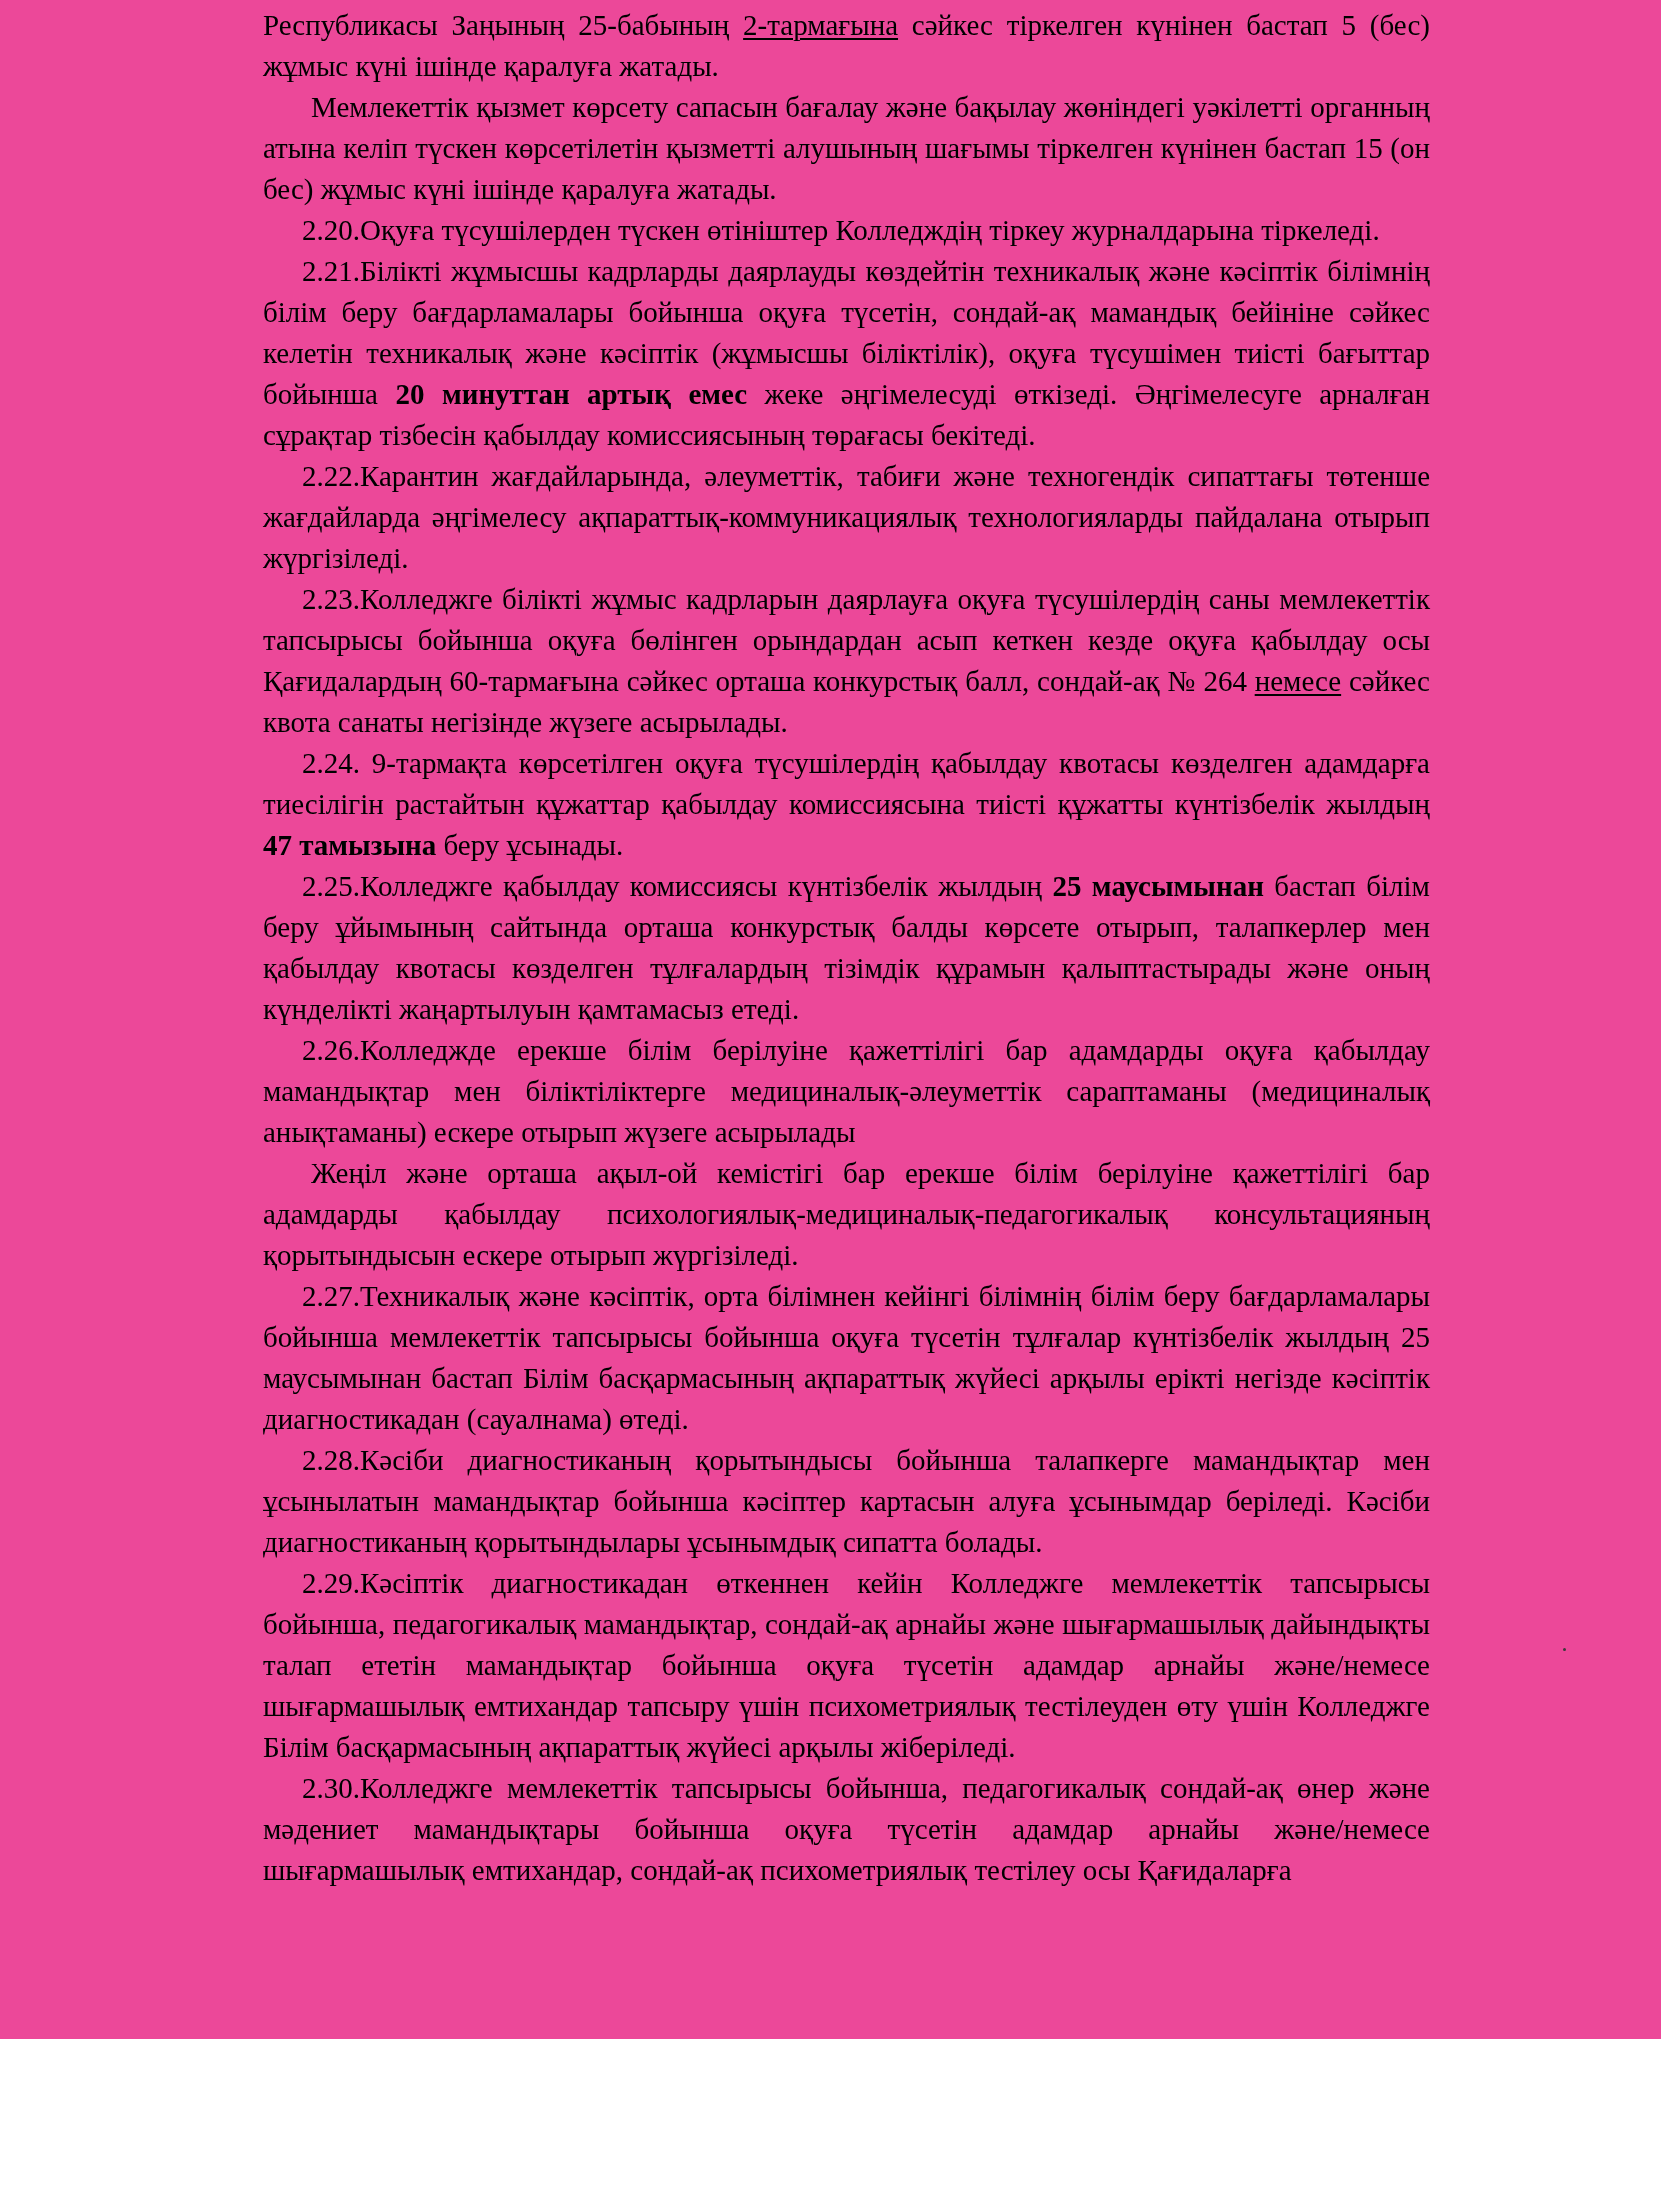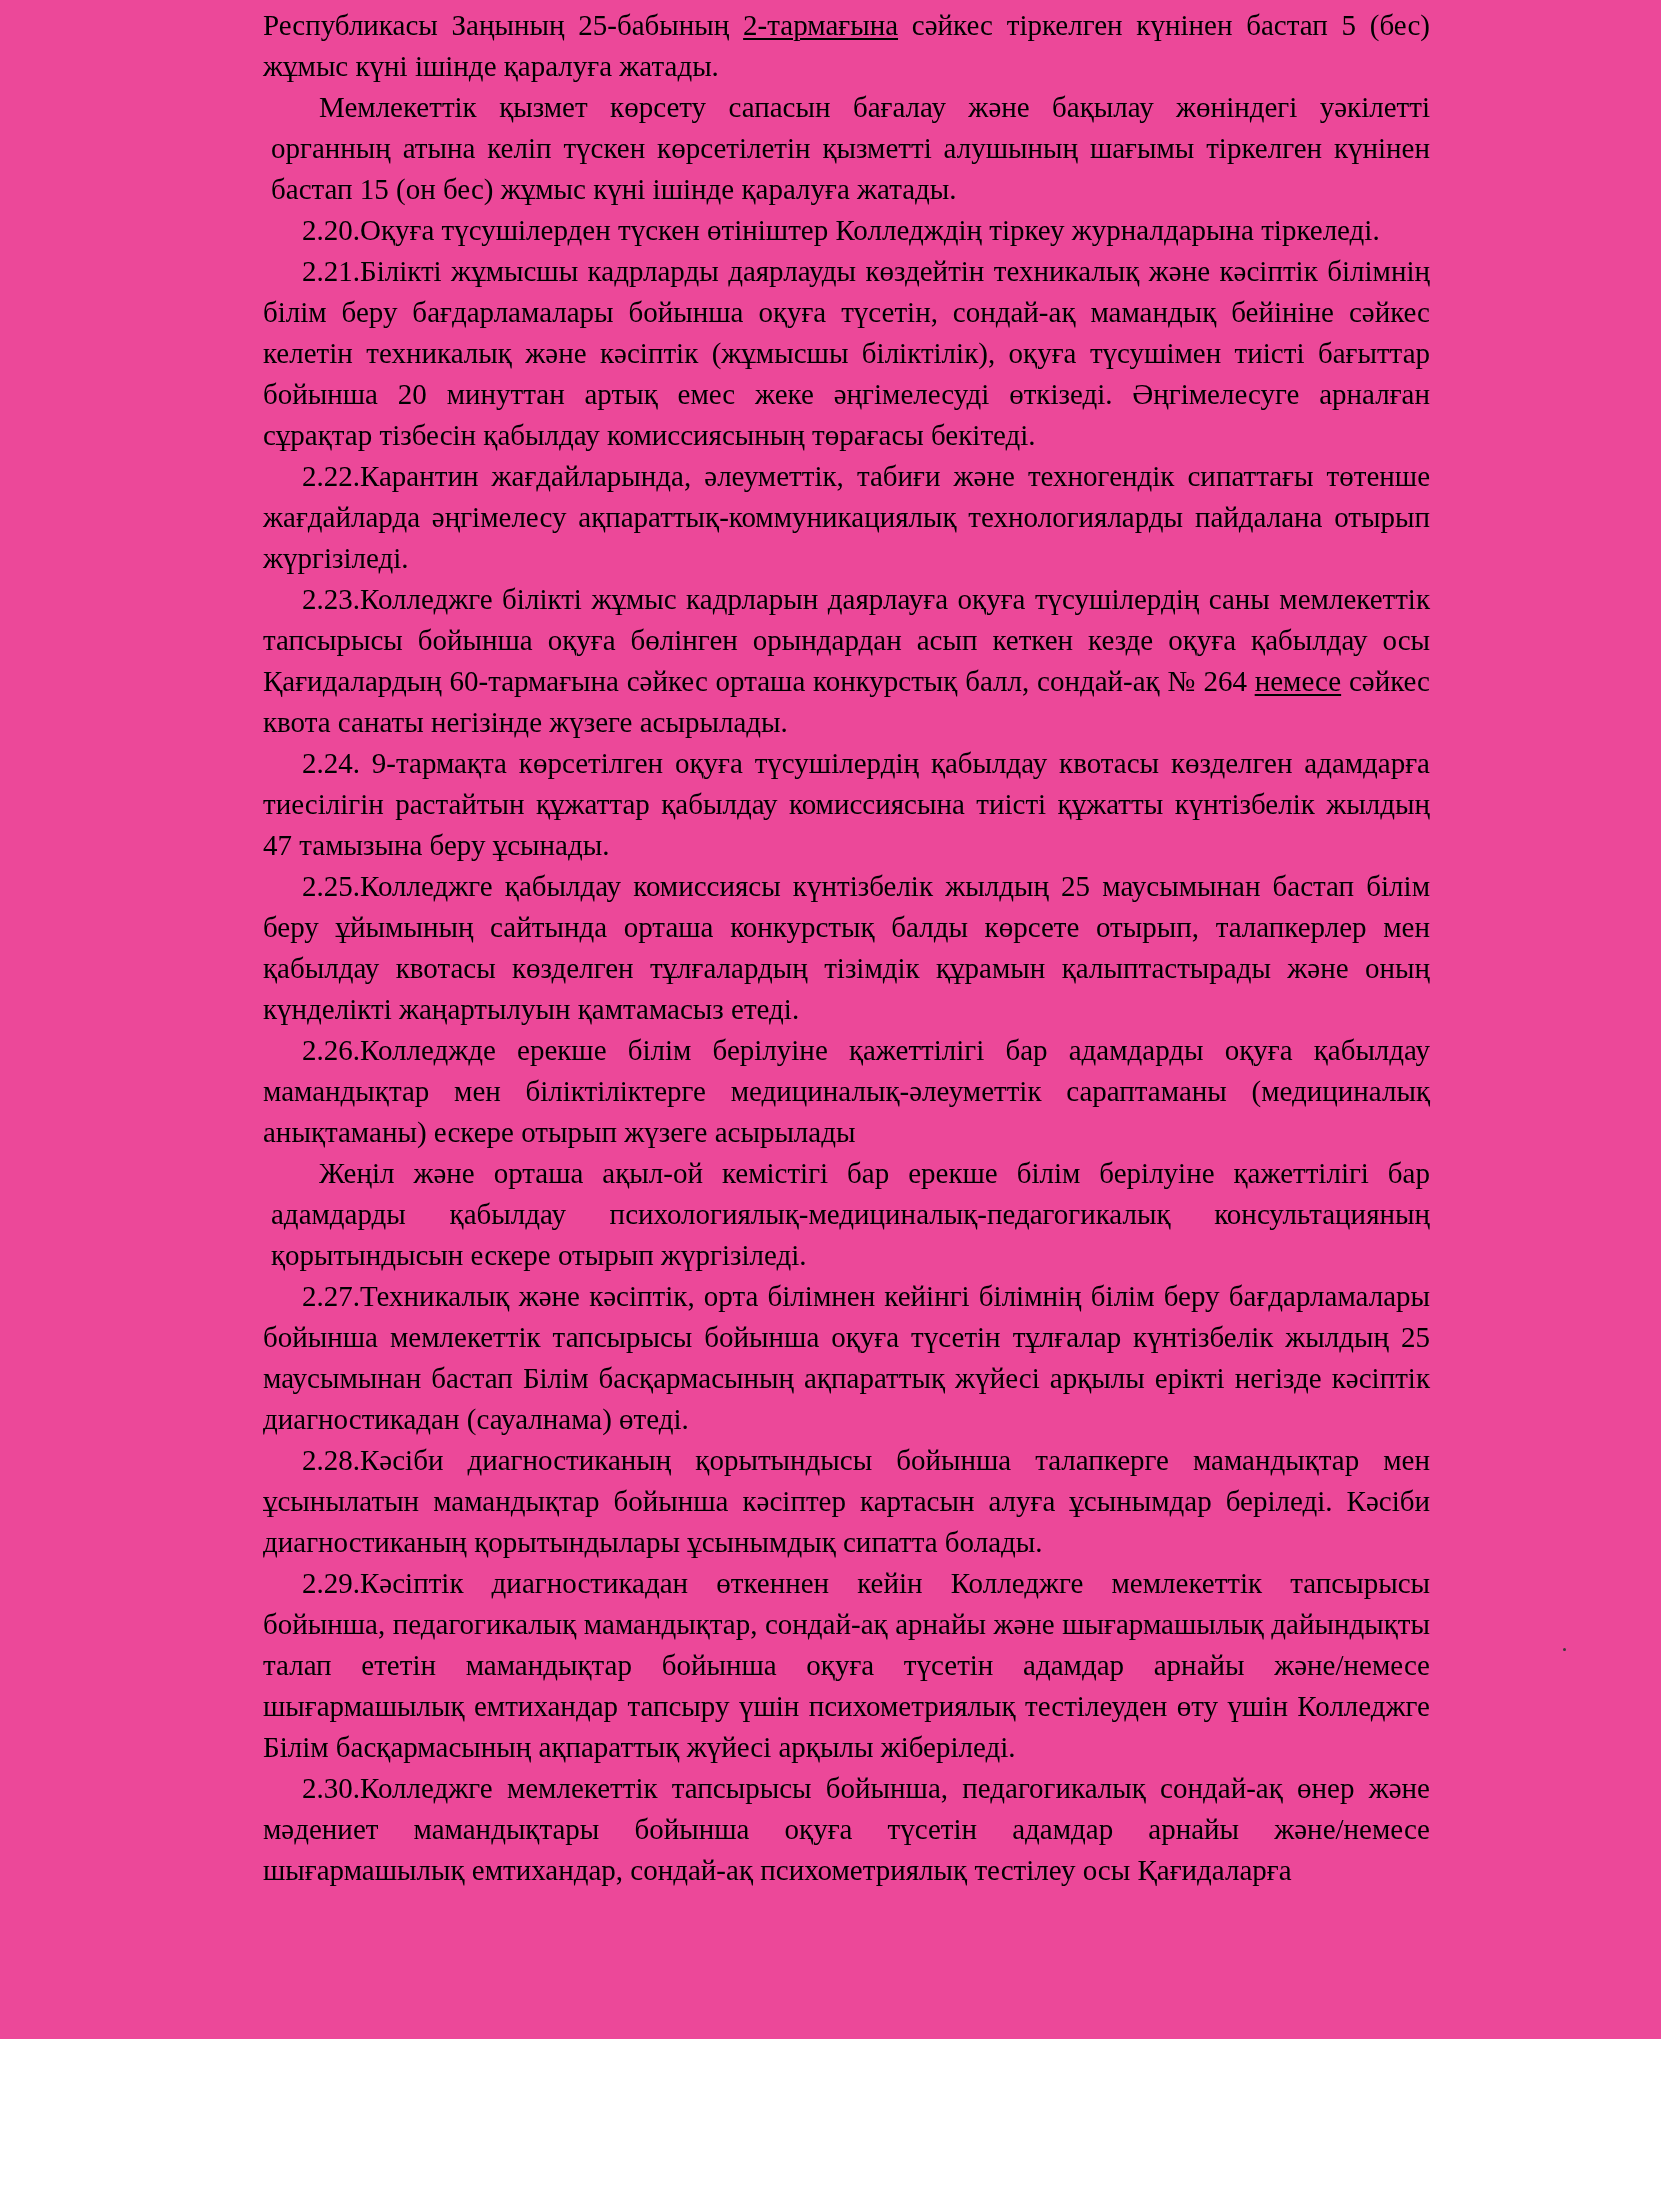--- a/index.html
+++ b/index.html
@@ -33,24 +33,23 @@
     margin: 0;
     padding: 0;
     text-align: justify;
     text-indent: 0;
   }
   p.para.ind {
     text-indent: 39px;
   }
   p.para.ind-wide {
     text-indent: 48px;
-    margin-left: 8px;
   }
   .u { text-decoration: underline; text-underline-offset: 2.7px; text-decoration-thickness: 2px; }
-  .b { font-weight: normal; }
+  .b { font-weight: bold; }
   
   .speck {
     position: absolute;
     background: #3a3a3a;
     border-radius: 50%;
   }
   .edge-mark {
     position: absolute;
     background: #9a9a9a;
   }

